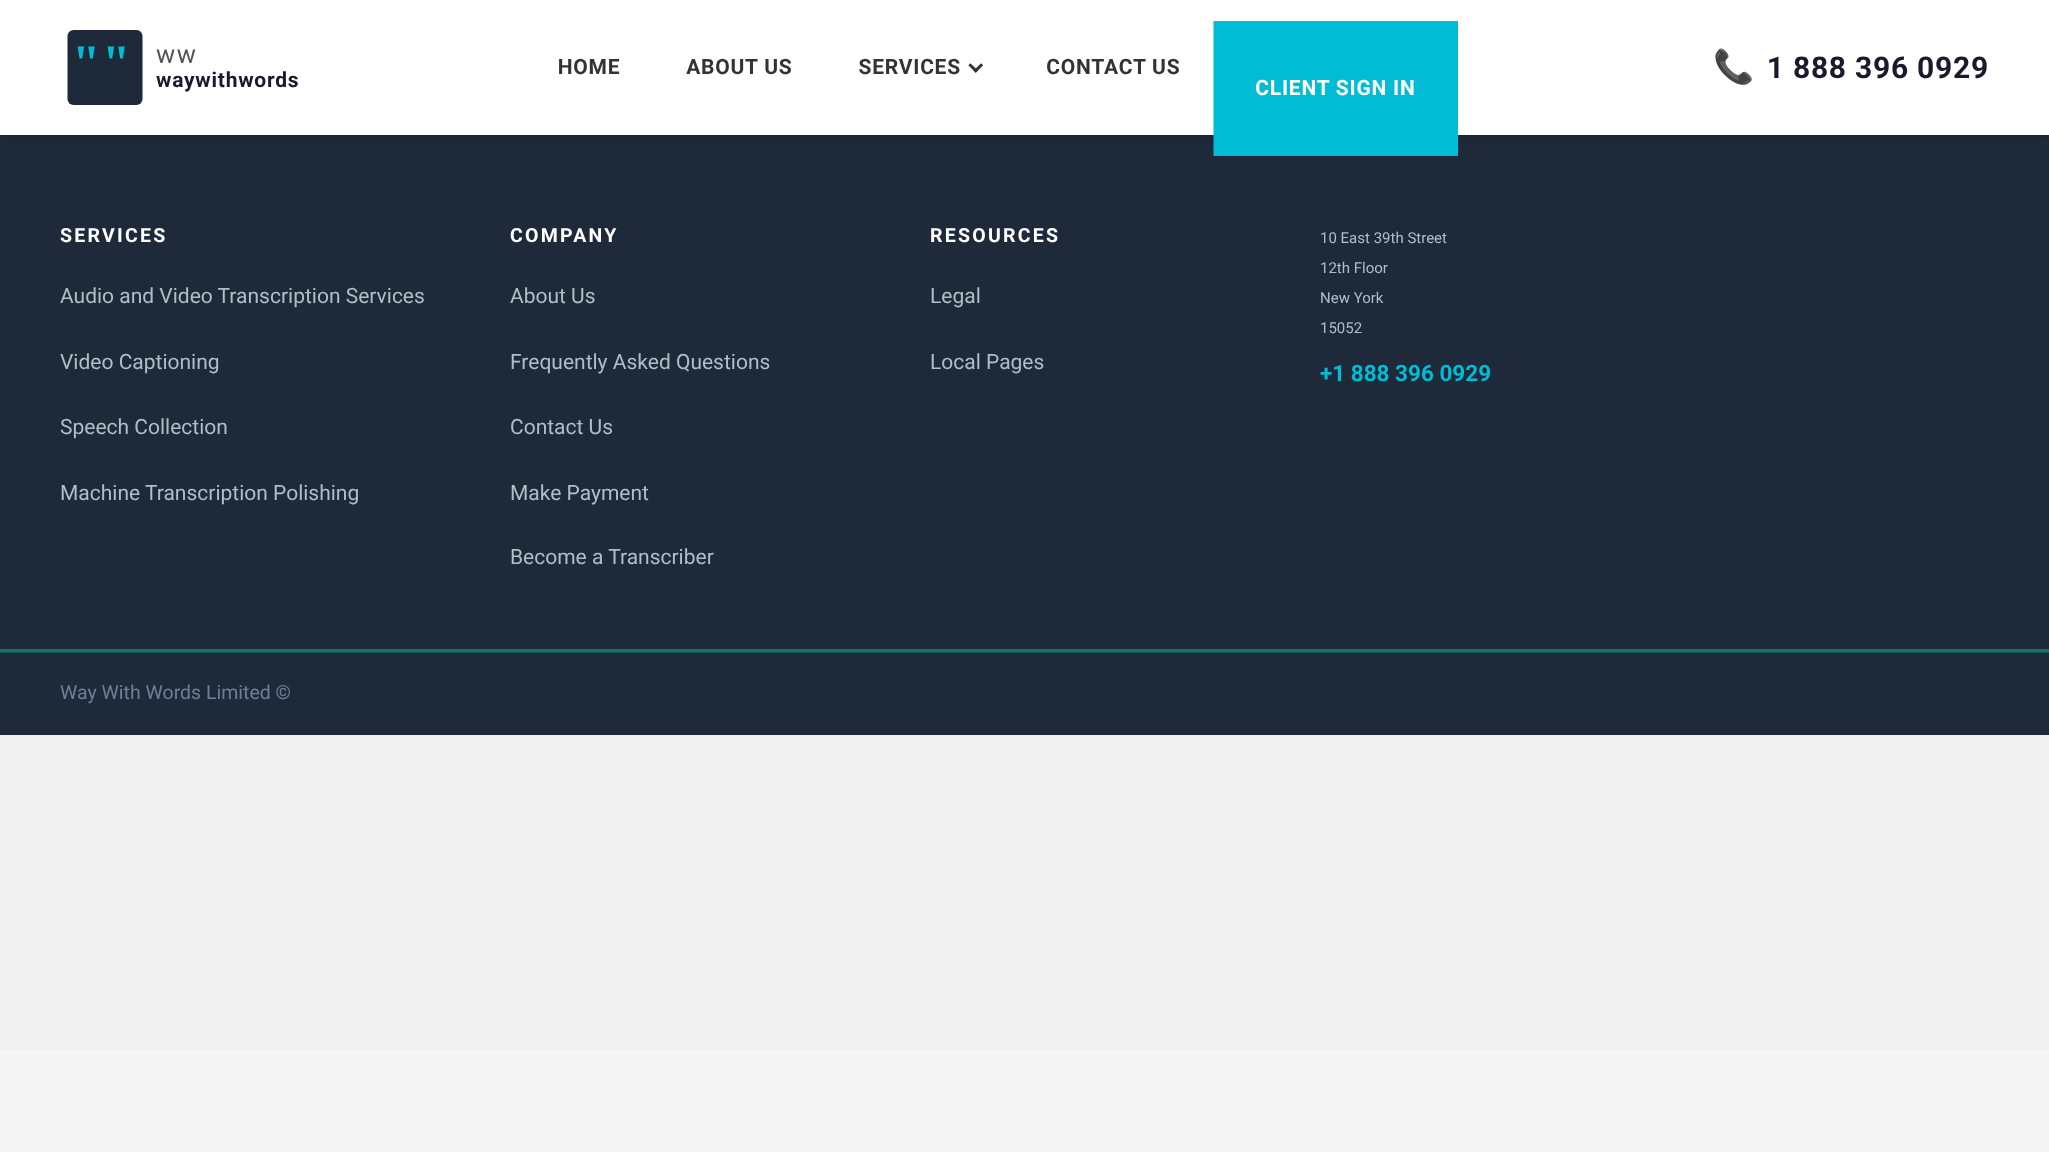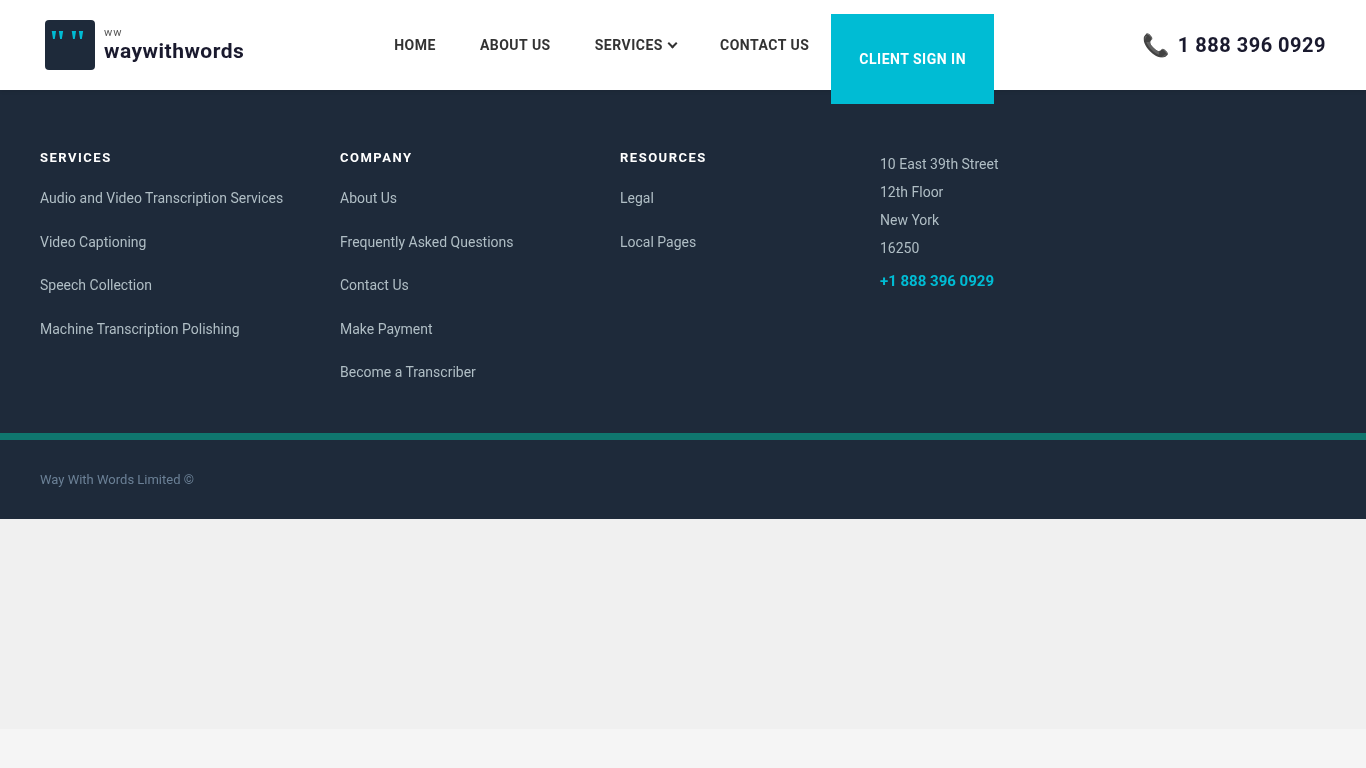--- a/index.html
+++ b/index.html
@@ -39,27 +39,27 @@
       margin-right: 4px;
     }
 
     .logo-text {
       display: flex;
       flex-direction: column;
       line-height: 1.1;
     }
 
     .logo-text .ww {
-      font-size: 11px;
+      font-size: 17px;
       color: #555;
       letter-spacing: 1px;
     }
 
     .logo-text .brand {
-      font-size: 21px;
+      font-size: 14px;
       font-weight: 700;
       color: #1a1a2e;
       letter-spacing: 0.5px;
     }
 
     nav {
       display: flex;
       align-items: center;
       gap: 0;
       justify-content: center;
@@ -139,36 +139,36 @@
       font-size: 14px;
       text-decoration: none;
       margin-bottom: 10px;
       line-height: 1.4;
       cursor: pointer;
       margin-top: 24px;
     }
 
     .regional-address {
       color: #b0bec5;
-      font-size: 14px;
+      font-size: 10px;
       line-height: 2;
     }
 
     .regional-phone {
       color: #00bcd4;
       font-size: 15px;
       font-weight: 700;
       margin-top: 10px;
       display: block;
     }
 
     .footer-bottom {
       background: #1e2a3a;
-      border-top: 7px solid #0f766e;
-      padding: 32px 40px;
+      border-top: 2px solid #0f766e;
+      padding: 20px 40px;
       color: #6b8096;
       font-size: 13px;
     }
 
     
     .chevron {
       display: inline-block;
       border-right: 2px solid #333;
       border-bottom: 2px solid #333;
       width: 7px;
@@ -243,21 +243,21 @@
       <div class="footer-col-title">RESOURCES</div>
       <a class="footer-link">Legal</a>
       <a class="footer-link">Local Pages</a>
     </div>
 
     <div class="footer-col">
       <div class="regional-address">
         <span>10 East 39th Street</span><br>
         <span>12th Floor</span><br>
         <span>New York</span><br>
-        <span>16250</span>
+        <span>15052</span>
       </div>
       <a class="regional-phone">+1 888 396 0929</a>
     </div>
 
   </div>
 </footer>
 
 <div class="footer-bottom">
   <span>Way With Words Limited ©</span>
 </div>

